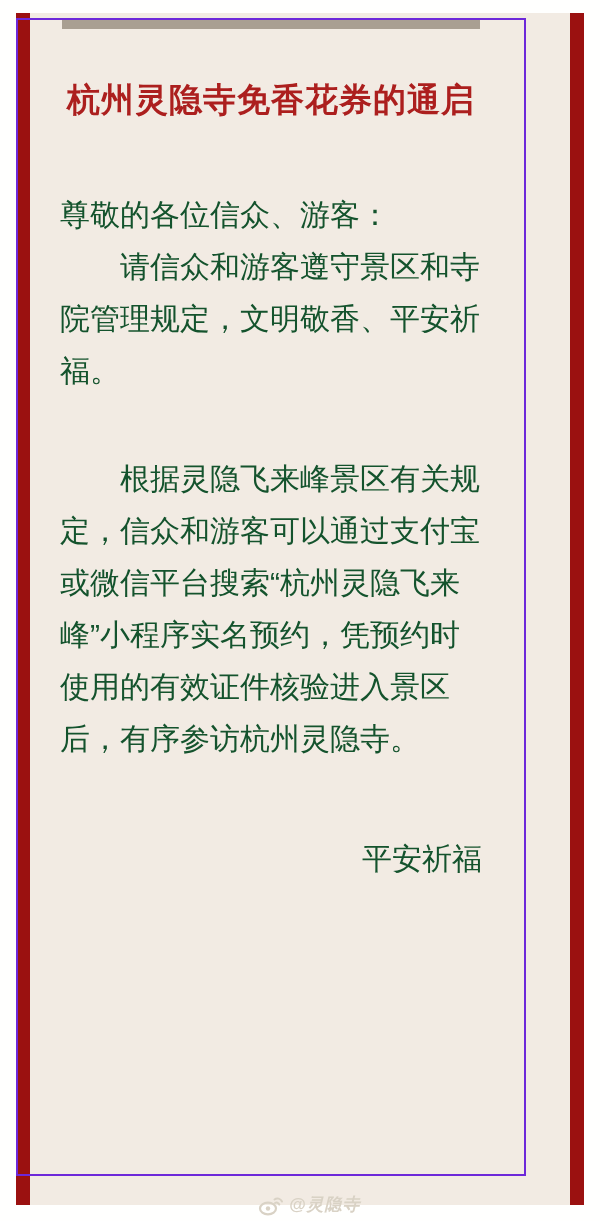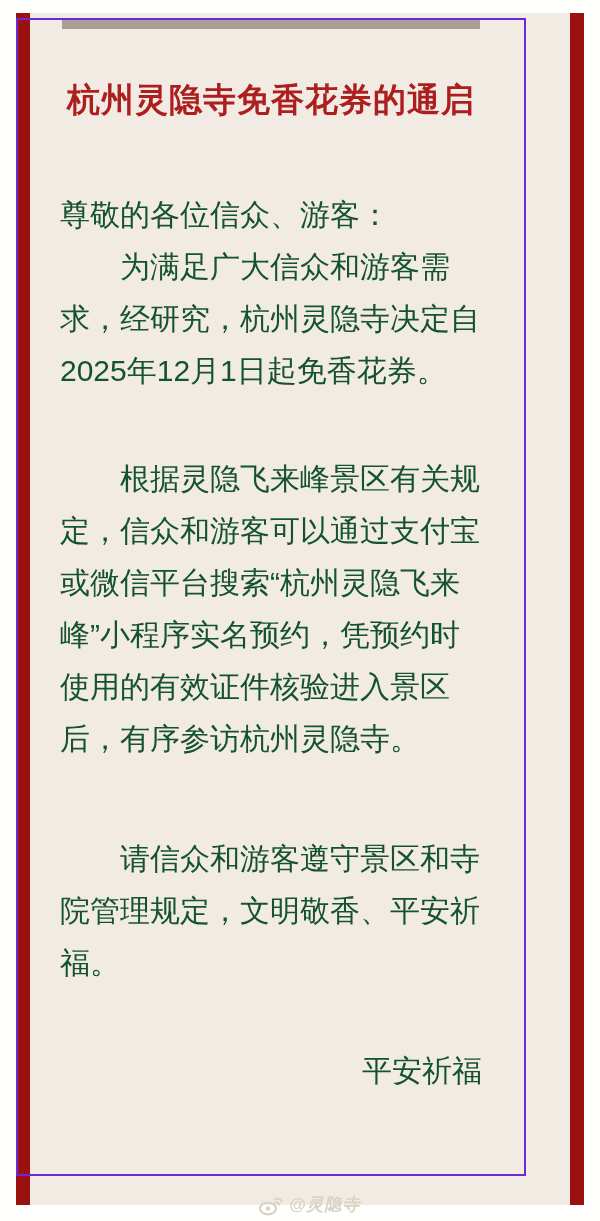--- a/index.html
+++ b/index.html
@@ -104,25 +104,24 @@
   <div class="side-bar right"></div>
 
   <div class="frame">
     <div class="top-strip"></div>
 
     <h1 class="title">杭州灵隐寺免香花券的通启</h1>
 
     <div class="body-text">
       <p class="salutation">尊敬的各位信众、游客：</p>
 
-      <p class="para p1">为满足广大信众和游客需求，经研究，杭州灵隐寺决定自2025年12月1日起免香花券。</p>
+
+      <p class="para p3">请信众和游客遵守景区和寺院管理规定，文明敬香、平安祈福。</p>
 
       <p class="para p2">根据灵隐飞来峰景区有关规定，信众和游客可以通过支付宝或微信平台搜索“杭州灵隐飞来峰”小程序实名预约，凭预约时使用的有效证件核验进入景区后，有序参访杭州灵隐寺。</p>
-
-      <p class="para p3">请信众和游客遵守景区和寺院管理规定，文明敬香、平安祈福。</p>
 
       <p class="signature">平安祈福</p>
 
     </div>
   </div>
 
   <div class="watermark">
     <span class="wb-icon">
       <svg width="26" height="22" viewBox="0 0 26 22" aria-hidden="true">
         <ellipse cx="10" cy="14.5" rx="8" ry="5.8" fill="none" stroke="currentColor" stroke-width="2.2"></ellipse>

